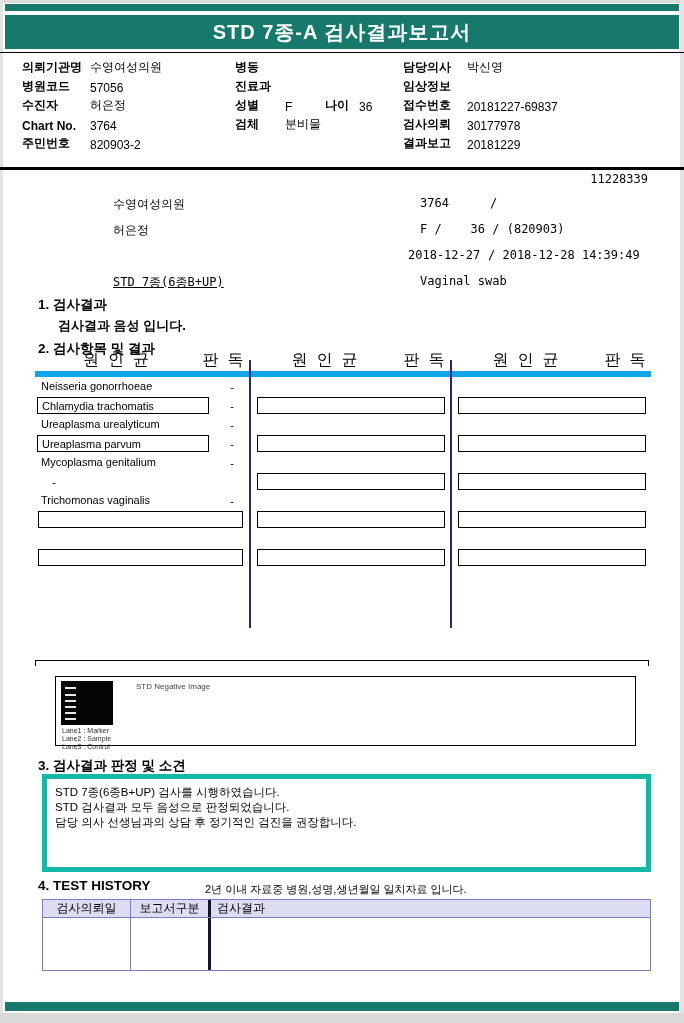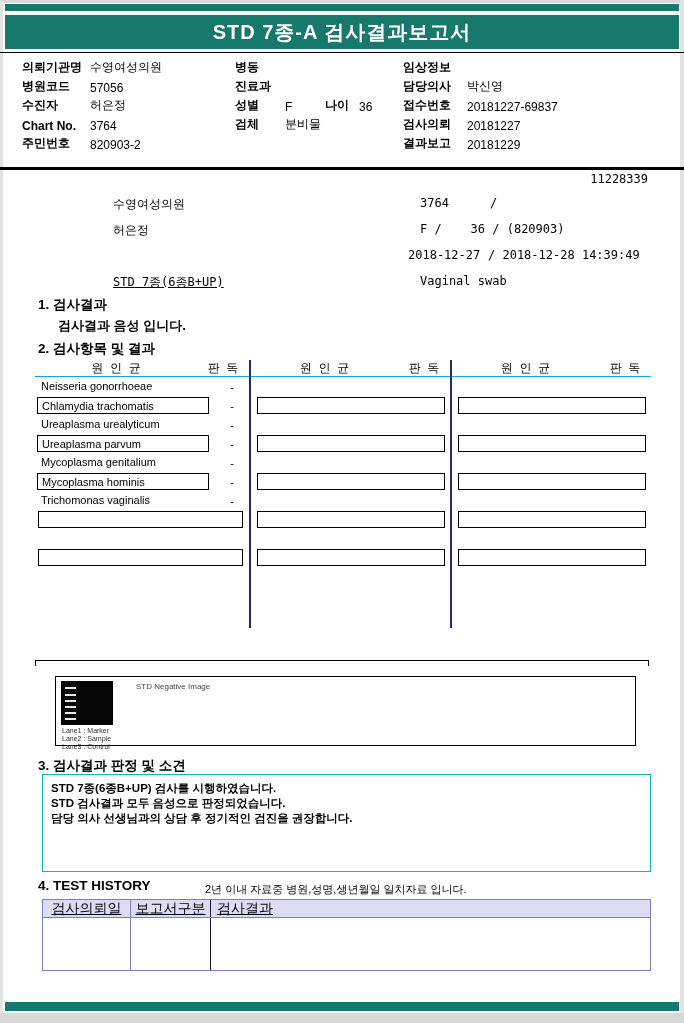--- a/index.html
+++ b/index.html
@@ -59,21 +59,21 @@
   .r1 { position:absolute; left:58px; top:317px; font-weight:bold; font-size:13px; }
   .h2 { left:38px; top:340px; }
   .h3 { left:38px; top:757px; }
   .h4 { left:38px; top:878px; }
 
   
   .t2 { position:absolute; left:35px; top:360px; width:616px; height:268px; display:flex; font-size:11px; }
   .grp { height:100%; }
   .g1 { width:214px; }
   .g2, .g3 { width:201px; border-left:2px solid #28286e; }
-  .ghead { display:flex; height:17px; align-items:flex-start; border-bottom:1px solid #0ea5e9; font-size:12px; }
+  .ghead { display:flex; height:17px; align-items:flex-end; border-bottom:6px solid #0ea5e9; font-size:16px; }
   .ph { flex:1; text-align:center; white-space:pre; }
   .rh { width:52px; text-align:center; white-space:pre; }
   .trow { display:flex; height:19px; align-items:center; padding:0 0 0 2px; }
   .ncell { flex:1; height:17px; line-height:16px; padding-left:4px; margin-right:6px; white-space:nowrap; overflow:hidden; }
   .ncell.box { border:1px solid #000; }
   .rcell { width:34px; text-align:center; }
   .fullbox { flex:1; height:17px; border:1px solid #000; margin:0 6px 0 1px; }
   .g2 .fullbox, .g3 .fullbox { margin:0 5px 0 4px; }
 
   
@@ -85,32 +85,32 @@
   .gel { position:absolute; left:55px; top:676px; width:581px; height:70px; border:1px solid #000; background:#fff; }
   .gel-img { position:absolute; left:5px; top:4px; width:52px; height:44px; background:#050505; }
   .band { position:absolute; left:4px; width:11px; height:2px; background:#e8e8e8; }
   .b0{top:6px;} .b1{top:13px;} .b2{top:19px;} .b3{top:25px;} .b4{top:31px;} .b5{top:37px;}
   .gel-caption { position:absolute; left:64px; top:5px; font-size:8px; color:#444;padding-left:16px; }
   .gel-lanes { position:absolute; left:6px; top:50px; font-size:7px; line-height:8px; color:#333; }
 
   
   .opinion-box {
     position:absolute; left:42px; top:774px; width:609px; height:98px;
-    border:1px solid #14b8a6; padding:6px 8px; font-size:11.5px; line-height:15px;font-weight:bold;
+    border:5px solid #14b8a6; padding:6px 8px; font-size:11.5px; line-height:15px;
   }
 
   
   .note4 { position:absolute; left:205px; top:882px; font-size:11px; }
-  .hist { position:absolute; left:42px; top:899px; width:609px; border:1px solid #7d7dc4; font-size:14px;text-decoration:underline; }
+  .hist { position:absolute; left:42px; top:899px; width:609px; border:1px solid #7d7dc4; font-size:12px; }
   .hist-row { display:flex; }
   .hist-head { height:18px; background:#dcdcf2; border-bottom:1px solid #7d7dc4; align-items:center; }
   .hist-body { height:52px; }
   .hc1 { width:88px; border-right:1px solid #7d7dc4; text-align:center; height:100%; display:flex; align-items:center; justify-content:center; }
   .hist-body .hc1, .hist-body .hc2 { align-items:flex-start; }
-  .hc2 { width:80px; border-right:1px solid #0f172a; text-align:left; height:100%; display:flex; align-items:center; justify-content:center; }
+  .hc2 { width:80px; border-right:3px solid #0f172a; text-align:left; height:100%; display:flex; align-items:center; justify-content:center; }
   .hc3 { flex:1; padding-left:6px; display:flex; align-items:center; }
 </style>
 </head>
 <body>
 
 <div class="page">
   <div class="edge-top"></div>
   <div class="edge-left"></div>
   <div class="edge-right"></div>
   <div class="edge-bottom"></div>
@@ -161,34 +161,34 @@
         <span class="val">36</span>
       </div>
       <div class="info-row">
         <span class="lbl">검체</span>
         <span class="val">분비물</span>
       </div>
     </div>
 
     <div class="info-col col3">
       <div class="info-row">
+        <span class="lbl">담당의사</span>
+        <span class="val">박신영</span>
+      </div>
+      <div class="info-row">
         <span class="lbl">임상정보</span>
         <span class="val"></span>
       </div>
       <div class="info-row">
-        <span class="lbl">담당의사</span>
-        <span class="val">박신영</span>
-      </div>
-      <div class="info-row">
         <span class="lbl">접수번호</span>
         <span class="val">20181227-69837</span>
       </div>
       <div class="info-row">
         <span class="lbl">검사의뢰</span>
-        <span class="val">20181227</span>
+        <span class="val">30177978</span>
       </div>
       <div class="info-row">
         <span class="lbl">결과보고</span>
         <span class="val">20181229</span>
       </div>
     </div>
   </div>
 
   <div class="rule-thick"></div>
 
@@ -230,21 +230,20 @@
       </div>
       <div class="trow">
         <div class="ncell box">Ureaplasma parvum</div>
         <div class="rcell">-</div>
       </div>
       <div class="trow">
         <div class="ncell">Mycoplasma genitalium</div>
         <div class="rcell">-</div>
       </div>
       <div class="trow">
-        <div class="ncell box">Mycoplasma hominis</div>
         <div class="rcell">-</div>
       </div>
       <div class="trow">
         <div class="ncell">Trichomonas vaginalis</div>
         <div class="rcell">-</div>
       </div>
       <div class="trow">
           <div class="fullbox"></div>
         </div>
       <div class="trow"></div>

